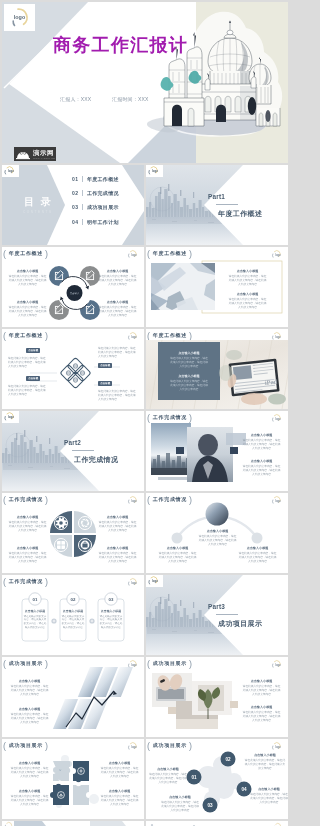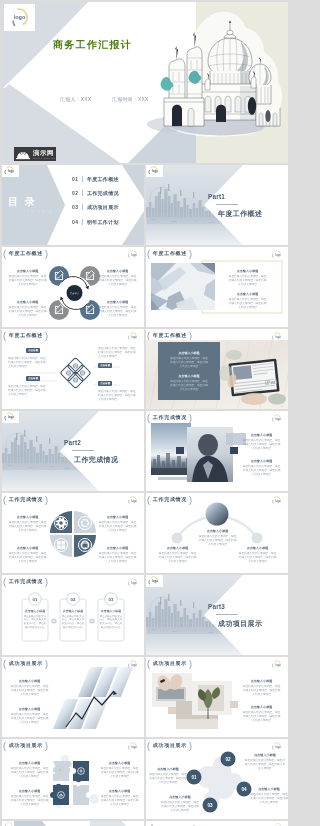--- a/index.html
+++ b/index.html
@@ -167,21 +167,21 @@
         </g>
       </svg>
       <div class="logo-badge" style="left:2px;top:2px;width:31px;height:27px;">
         <svg width="31" height="27" viewBox="0 0 31 27">
           <rect width="31" height="27" fill="#fff"></rect>
           <path d="M10.5 21.5 A6.4 6.4 0 0 1 9.2 17" fill="none" stroke="#8794a2" stroke-width="1.6" stroke-linecap="round"></path>
           <path d="M14 5.2 A8.4 8.4 0 0 1 19.6 20.3" fill="none" stroke="#e8d49b" stroke-width="1.7" stroke-linecap="round"></path>
           <text x="15.5" y="15.4" text-anchor="middle" font-family="Liberation Sans, sans-serif" font-size="5.4" font-weight="bold" fill="#5c6b78">logo</text>
         </svg>
       </div>
-      <div style="position:absolute;left:51px;top:32px;color:#4d7c0f;font-size:10px;font-weight:bold;letter-spacing:1.3px;line-height:22.5px;">
+      <div style="position:absolute;left:51px;top:32px;color:#a21caf;font-size:18px;font-weight:bold;letter-spacing:1.3px;line-height:22.5px;">
         <div>商务工作汇报计</div>
       </div>
       <div style="position:absolute;left:58px;top:93.5px;color:#8794a2;font-size:5px;letter-spacing:.2px;">汇报人：XXX</div>
       <div style="position:absolute;left:110px;top:93.5px;color:#8794a2;font-size:5px;letter-spacing:.2px;">汇报时间：XXX</div>
       <div style="position:absolute;left:12px;top:145px;width:42px;height:14px;background:#3b3b3b;">
         <svg width="42" height="14" viewBox="0 0 42 14" style="position:absolute;left:0;top:0">
           <path d="M3 11 A6 6 0 0 1 15 11 Z" fill="#fff"></path>
           <path d="M2 11.6 h14" stroke="#fff" stroke-width="1.1"></path>
           <path d="M9 4.6 v2.6 M6.4 6 l1 1.8 M11.6 6 l-1 1.8" stroke="#3b3b3b" stroke-width="0.7"></path>
         </svg>
@@ -197,21 +197,21 @@
           <polygon points="0,0 45,0 63,40 45,80 0,80" fill="#ccd4dc"></polygon>
           <polygon points="142,0 142,80 120,80 142,46 142,34 120,0" fill="#ccd4dc"></polygon>
         </svg>
         <div class="ml" style="position:absolute;left:0;top:0;width:17px;height:12px;background:#fff;">
           <svg width="17" height="12" viewBox="0 0 17 12">
               <path d="M3.5 9 A3.3 3.3 0 0 1 3.2 5.4" fill="none" stroke="#6b7b8c" stroke-width=".8" stroke-linecap="round"></path>
               <path d="M5 2.8 A3.6 3.6 0 0 1 10.2 8" fill="none" stroke="#e4cf90" stroke-width=".9" stroke-linecap="round"></path>
               <text x="6" y="7.2" font-size="2.8" font-weight="bold" fill="#54636f" font-family="Liberation Sans, sans-serif">logo</text>
             </svg>
         </div>
-        <div style="position:absolute;left:6px;top:30px;color:#fdfdfd;font-size:10px;font-weight:bold;letter-spacing:2px;">目 录</div>
+        <div style="position:absolute;left:22px;top:30px;color:#fdfdfd;font-size:10px;font-weight:bold;letter-spacing:2px;">目 录</div>
         <div style="position:absolute;left:21px;top:45px;color:#dbe1e6;font-size:3.2px;letter-spacing:1.5px;">CONTENTS</div>
         <div style="position:absolute;left:70px;top:11px;">
           <div class="citem"><span class="cn">01</span><span class="cbar"></span><span class="cl">年度工作概述</span></div>
           <div class="citem"><span class="cn">02</span><span class="cbar"></span><span class="cl">工作完成情况</span></div>
           <div class="citem"><span class="cn">03</span><span class="cbar"></span><span class="cl">成功项目展示</span></div>
           <div class="citem"><span class="cn">04</span><span class="cbar"></span><span class="cl">明年工作计划</span></div>
         </div>
       </div>
       <div class="half">
         <div class="sec">

